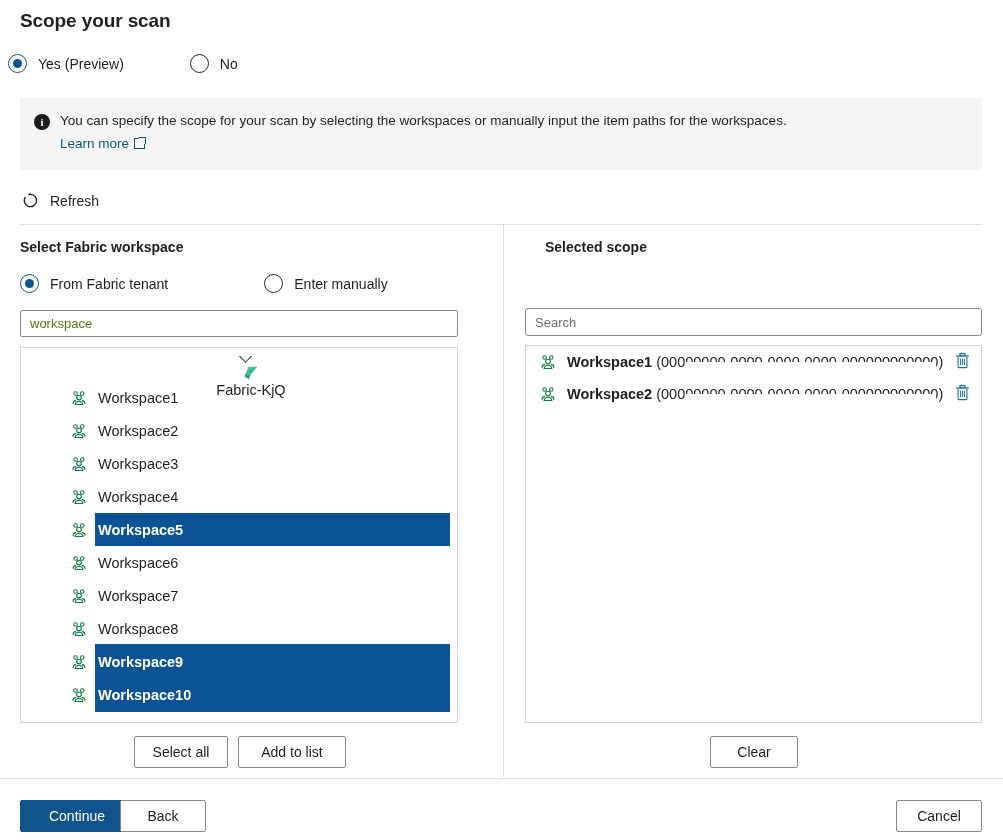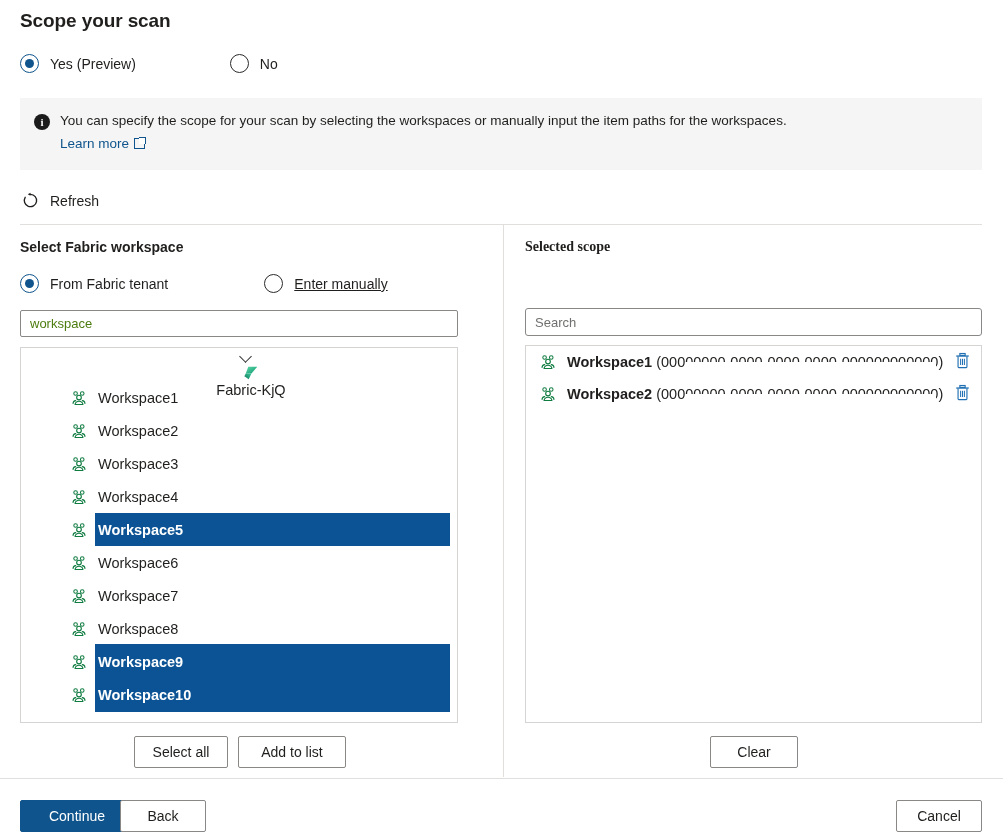--- a/index.html
+++ b/index.html
@@ -24,24 +24,23 @@
     left: 20px; top: 10px;
     font-size: 19px;
     font-weight: 600;
     color: #201f1e;
     letter-spacing: -0.1px;
   }
 
   
   .radio-row {
     position: absolute;
-    left: 20px; top: 54px;
+    left: 8px; top: 54px;
     display: flex;
     align-items: flex-end;
-    gap: 28px;
   }
   .radio-opt {
     display: flex;
     align-items: center;
     cursor: pointer;
     user-select: none;
   }
   .radio-opt + .radio-opt { margin-left: 66px; }
   .radio-mark {
     width: 19px; height: 19px;
@@ -156,30 +155,30 @@
     background: #e1dfdd;
   }
 
   .col-title {
     position: absolute;
     font-size: 14px;
     font-weight: 600;
     color: #201f1e;
   }
   #leftTitle  { left: 20px;  top: 239px; }
-  #rightTitle { left: 525px; top: 239px; font-family: Liberation Serif, serif; }
+  #rightTitle { left: 545px; top: 239px; }
 
   .sub-radio-row {
     position: absolute;
     left: 20px; top: 274px;
     display: flex;
     align-items: center;
     gap: 20px;
   }
-  .sub-radio-row .radio-opt + .radio-opt { margin-left: 76px; text-decoration: underline; }
+  .sub-radio-row .radio-opt + .radio-opt { margin-left: 76px; }
 
   
   .txt-input {
     position: absolute;
     border: 1px solid #8a8886;
     border-radius: 2px;
     background: #ffffff;
     font-family: "Liberation Sans", sans-serif;
     font-size: 13px;
     color: #4d7c0f;

